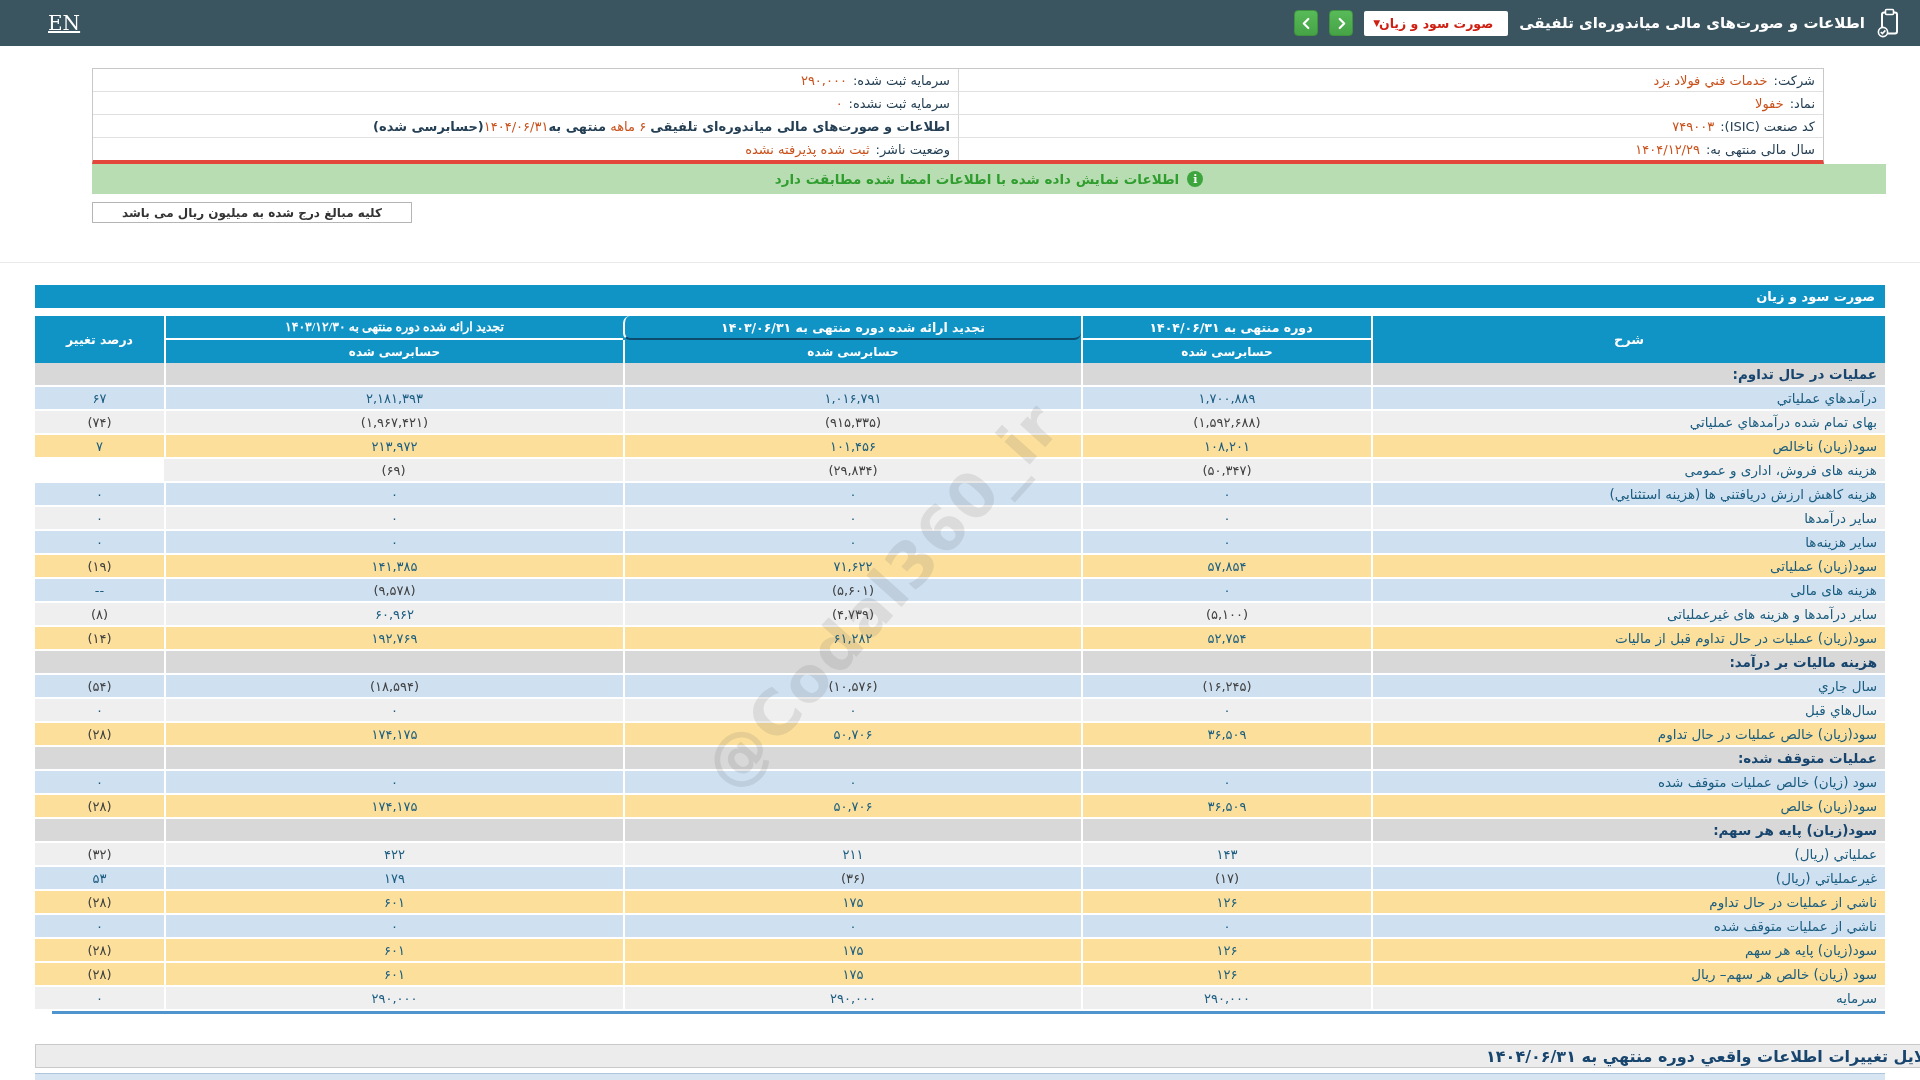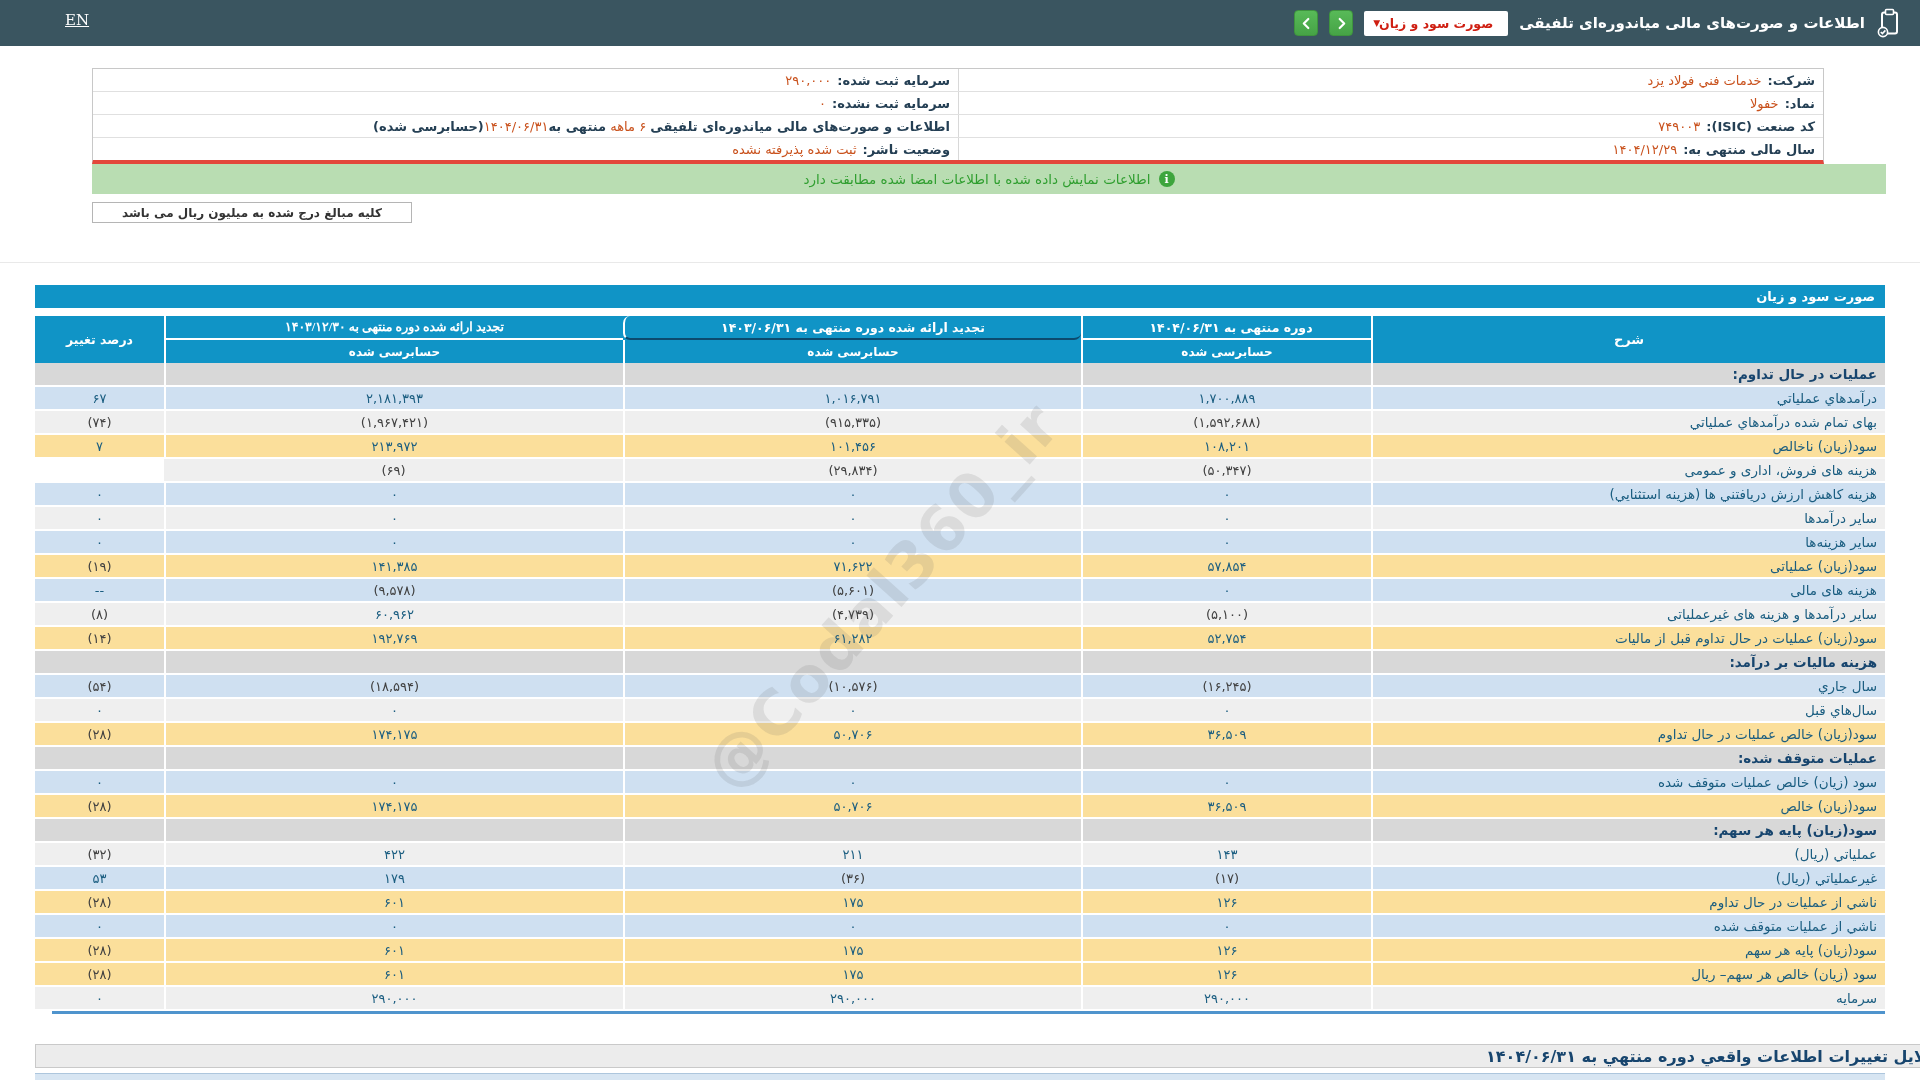--- a/index.html
+++ b/index.html
@@ -4,43 +4,43 @@
 <style>
   html,body{margin:0;padding:0;}
   body{
     width:1920px;height:1080px;overflow:hidden;background:#fff;
     font-family:"DejaVu Sans",sans-serif;direction:rtl;position:relative;
   }
   .page{position:absolute;inset:0;}
 
   
   .topbar{position:absolute;top:0;left:0;width:1920px;height:46px;background:#3a5560;}
-  .en-link{position:absolute;left:65px;top:11px;color:#fff;font-size:15px;text-decoration:underline;cursor:pointer;font-family:"DejaVu Serif",serif;}
+  .en-link{position:absolute;left:48px;top:11px;color:#fff;font-size:20px;text-decoration:underline;cursor:pointer;font-family:"DejaVu Serif",serif;}
   .topbar-right{position:absolute;right:18px;top:0;height:46px;display:flex;align-items:center;gap:11px;}
   .apptitle{color:#fff;font-size:15px;font-weight:bold;}
   .dropdown{position:relative;width:144px;height:25px;background:#fff;border-radius:2px;cursor:pointer;}
   .dropdown .ddl{display:block;text-align:center;line-height:25px;color:#cf1f12;font-size:12.5px;font-weight:600;}
   .dropdown .caret{position:absolute;left:9px;top:8px;color:#cf1f12;font-size:9px;line-height:1;}
   .navbtn{width:24px;height:26px;border-radius:4px;border:1px solid #3e943e;background:linear-gradient(#58ba58,#46a346);display:flex;align-items:center;justify-content:center;cursor:pointer;padding:0;}
 
   
   .info-table{position:absolute;left:92px;top:68px;width:1732px;border:1px solid #c8c8c8;border-bottom:4px solid #e3473b;background:#fff;box-sizing:border-box;}
   .irow{display:flex;height:22px;border-top:1px solid #e0e0e0;font-size:13px;align-items:center;}
   .irow:first-child{border-top:none;}
   .icell{height:22px;display:flex;align-items:center;box-sizing:border-box;padding:0 8px;white-space:nowrap;}
   .icell.rgt{width:50%;border-left:1px solid #d8d8d8;}
   .icell.lft{width:50%;}
-  .ilabel{color:#243f54;font-weight:700;margin-left:6px;}
+  .ilabel{color:#243f54;font-weight:400;margin-left:6px;}
   .ivalue{color:#c9511c;}
   .iplain{color:#243f54;font-weight:600;}
   .orange{color:#c9511c;}
 
   
   .notice{position:absolute;left:92px;top:164px;width:1794px;height:30px;background:#b9ddb2;display:flex;align-items:center;justify-content:center;gap:8px;}
-  .notice-text{color:#2f9e2f;font-size:13.5px;font-weight:normal;}
+  .notice-text{color:#2f9e2f;font-size:13.5px;font-weight:bold;}
   .info-icon{width:16px;height:16px;border-radius:50%;background:#3da53d;color:#fff;font-size:11px;font-weight:bold;display:flex;align-items:center;justify-content:center;font-family:"DejaVu Serif",serif;}
   .note-box{position:absolute;left:92px;top:202px;width:320px;height:21px;border:1px solid #b5b5b5;background:#fff;display:flex;align-items:center;justify-content:center;box-sizing:border-box;}
   .note-text{font-size:12px;color:#333;font-weight:600;}
   .soft-rule{position:absolute;left:0;top:262px;width:1920px;height:1px;background:#e9e9e9;}
 
   
   .stmt{position:absolute;left:35px;top:285px;width:1850px;}
   .tbar{height:23px;background:#1094c6;color:#fff;font-size:13px;font-weight:bold;line-height:23px;padding-right:10px;box-sizing:border-box;}
   .tgap{height:8px;}
   .thead{display:grid;grid-template-columns:514px 290px 458px 459px 129px;grid-template-rows:24px 23px;background:#1094c6;color:#fff;font-weight:bold;}

